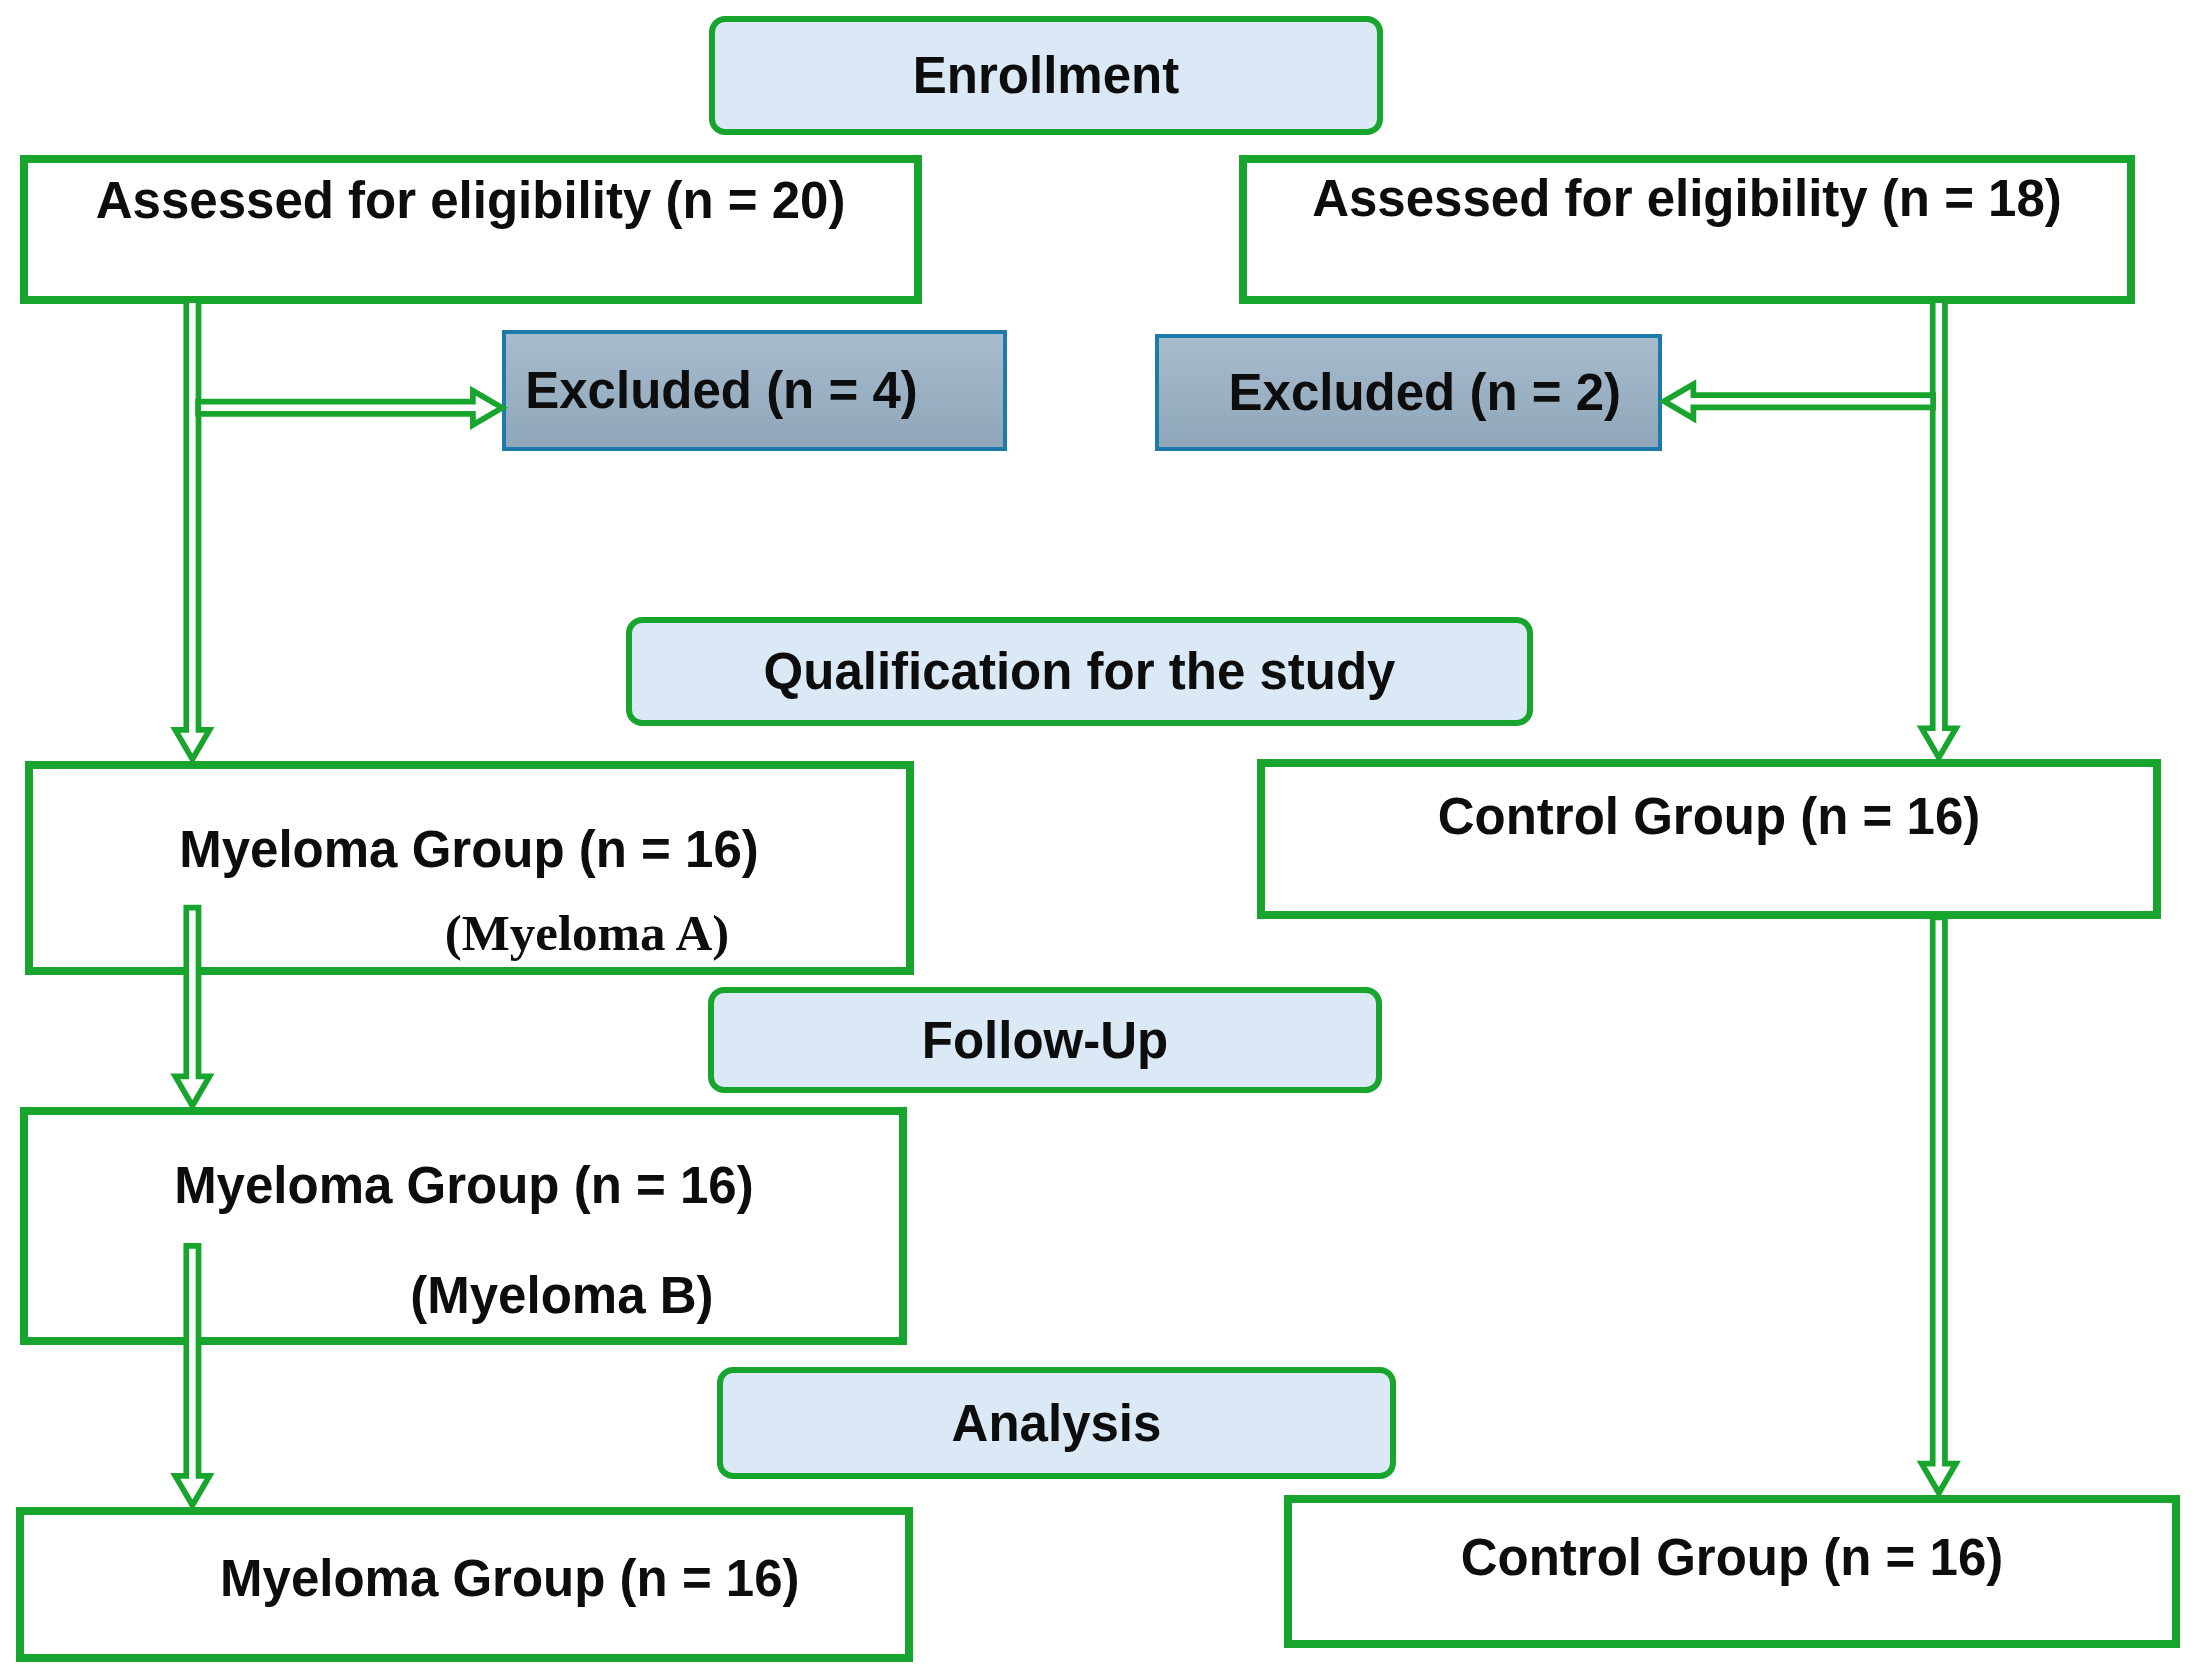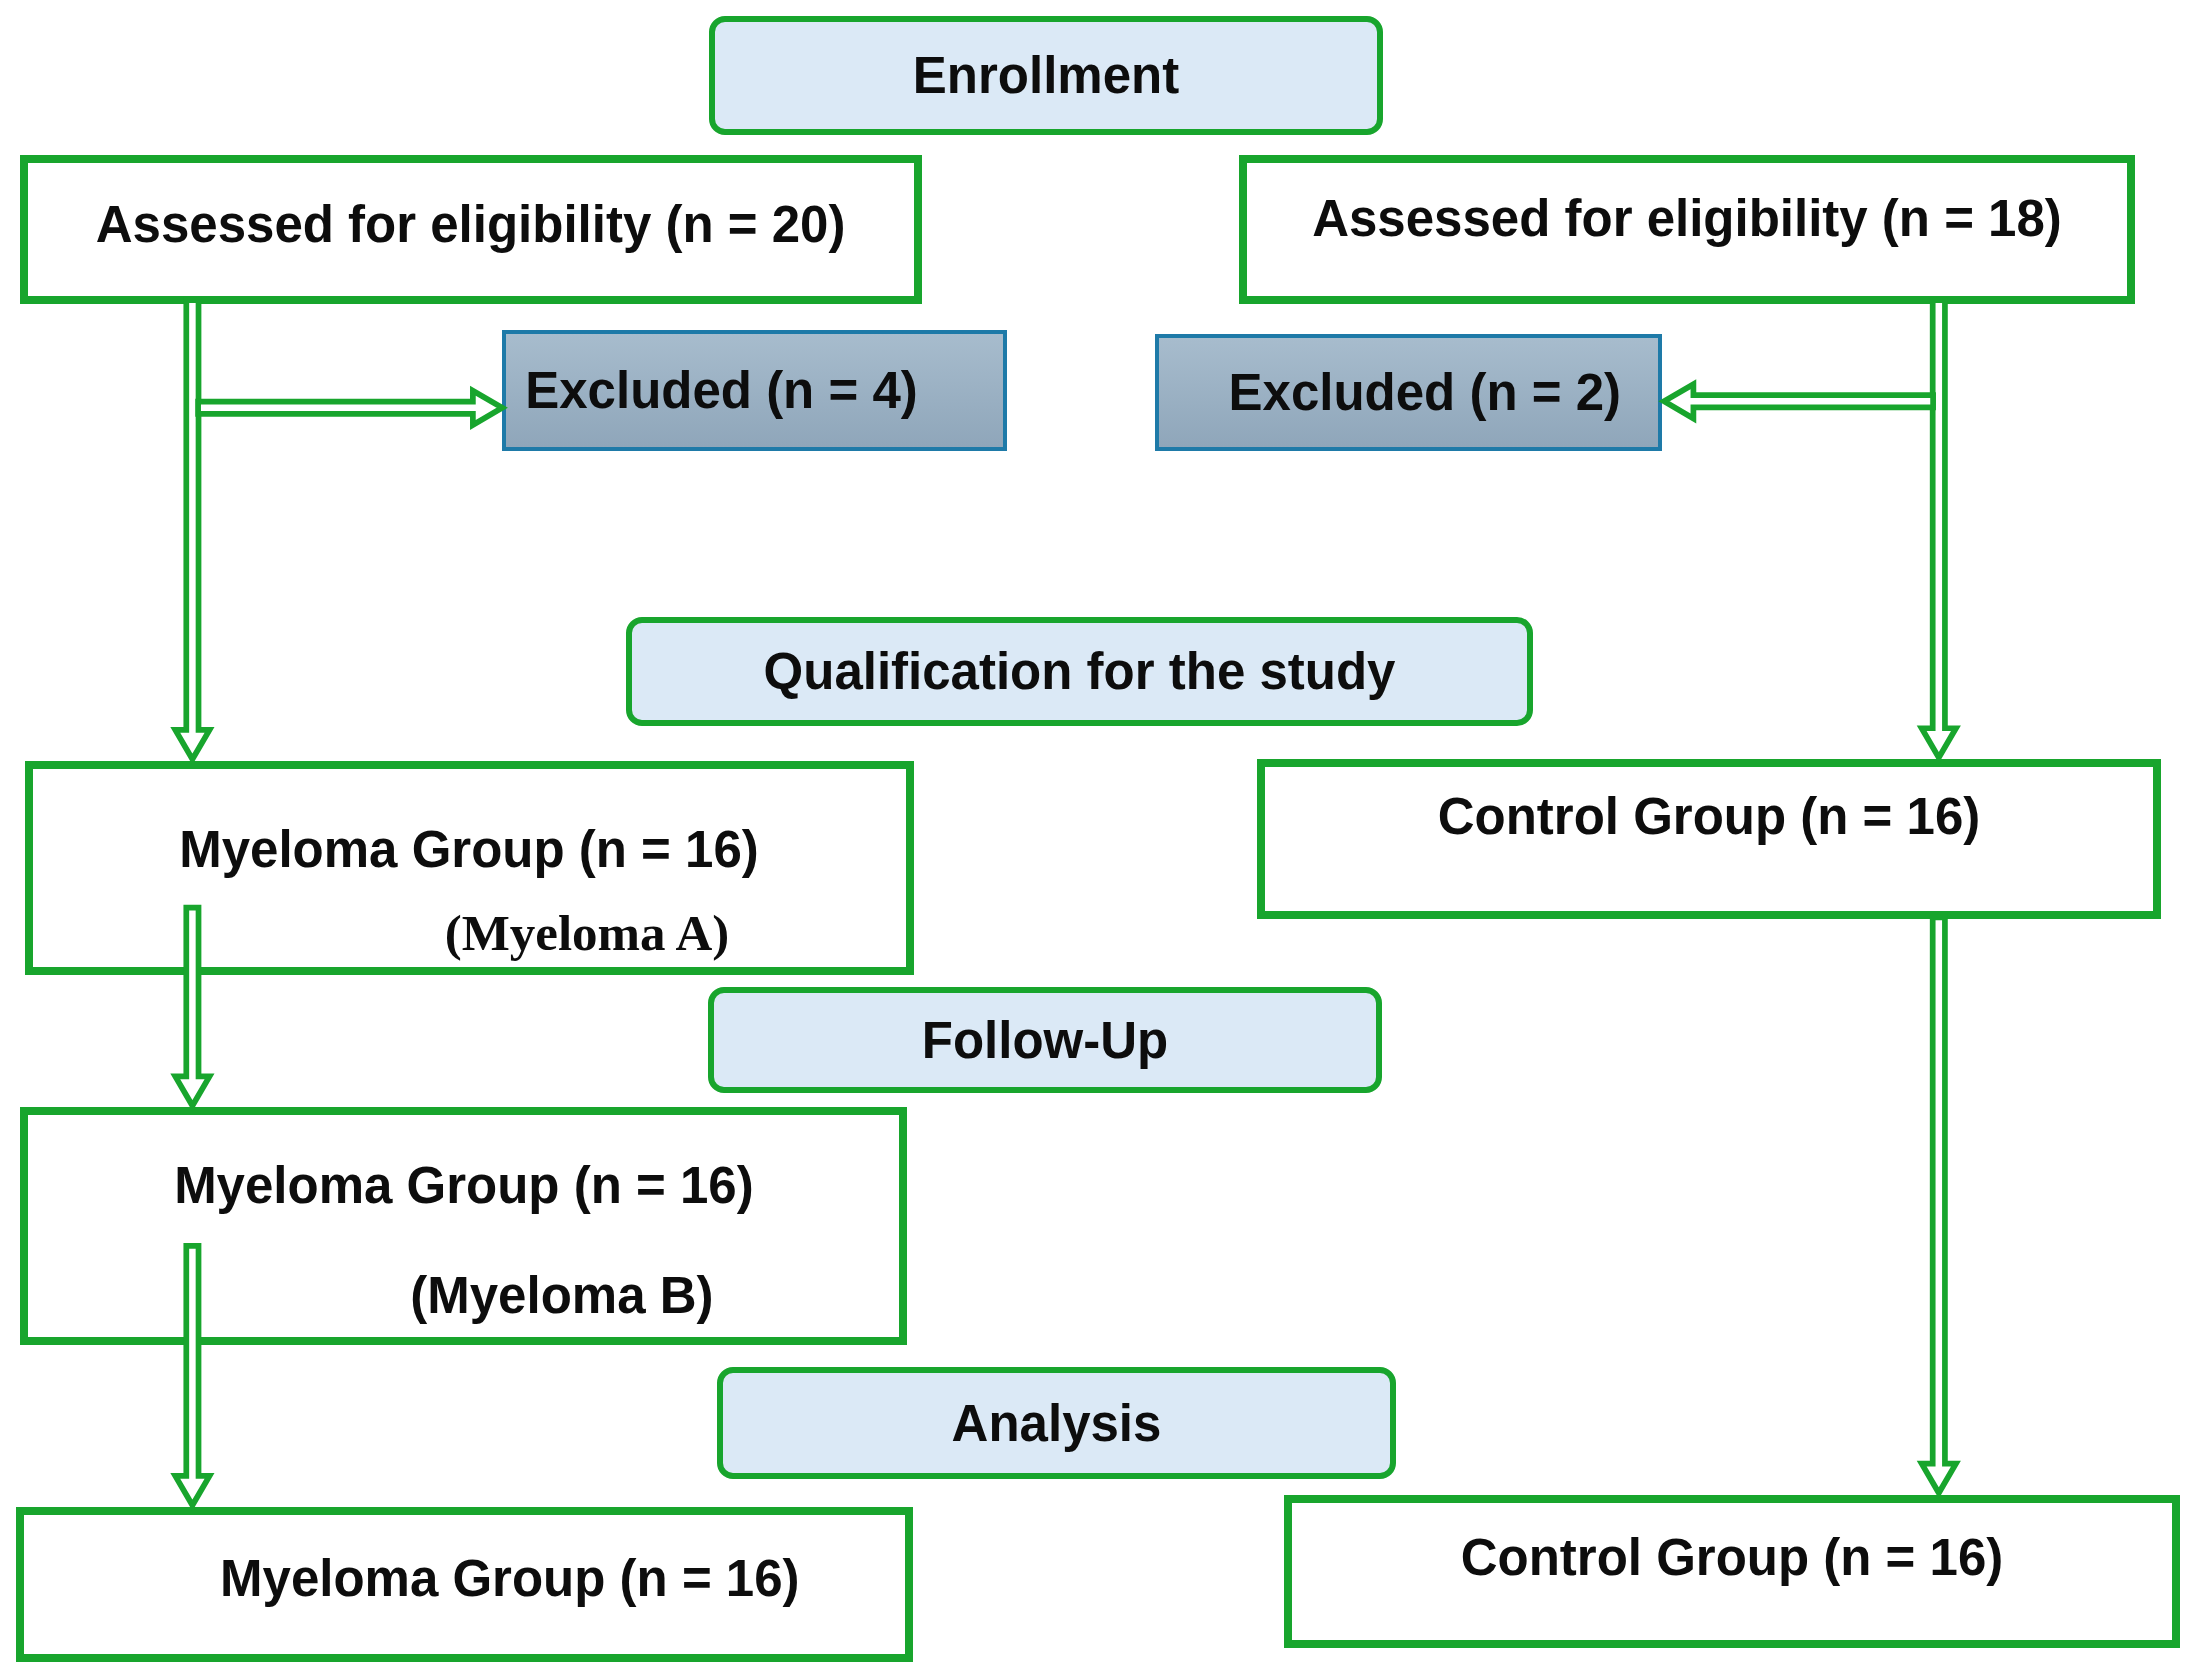--- a/index.html
+++ b/index.html
@@ -77,25 +77,25 @@
   </div>
 
   <div class="box stage-box" style="left:626px; top:617px; width:907px; height:109px;">
     <span>Qualification for the study</span>
   </div>
 
   <div class="box stage-box" style="left:717px; top:1367px; width:679px; height:112px;">
     <span>Analysis</span>
   </div>
 
-  <div class="box green-box" style="left:19.6px; top:155px; width:902px; height:149px; padding-top:32px;">
+  <div class="box green-box" style="left:19.6px; top:155px; width:902px; height:149px; padding-top:8px;">
     <span>Assessed for eligibility (n = 20)</span>
   </div>
 
-  <div class="box green-box" style="left:1239px; top:155px; width:896px; height:149px; padding-top:26px;">
+  <div class="box green-box" style="left:1239px; top:155px; width:896px; height:149px; padding-top:6px;">
     <span>Assessed for eligibility (n = 18)</span>
   </div>
 
   <div class="box excluded-box" style="left:502px; top:330px; width:505px; height:121px;">
     <span style="transform:translateX(-33px);">Excluded (n = 4)</span>
   </div>
 
   <div class="box excluded-box" style="left:1155px; top:334px; width:507px; height:117px;">
     <span style="transform:translateX(16.3px);">Excluded (n = 2)</span>
   </div>

